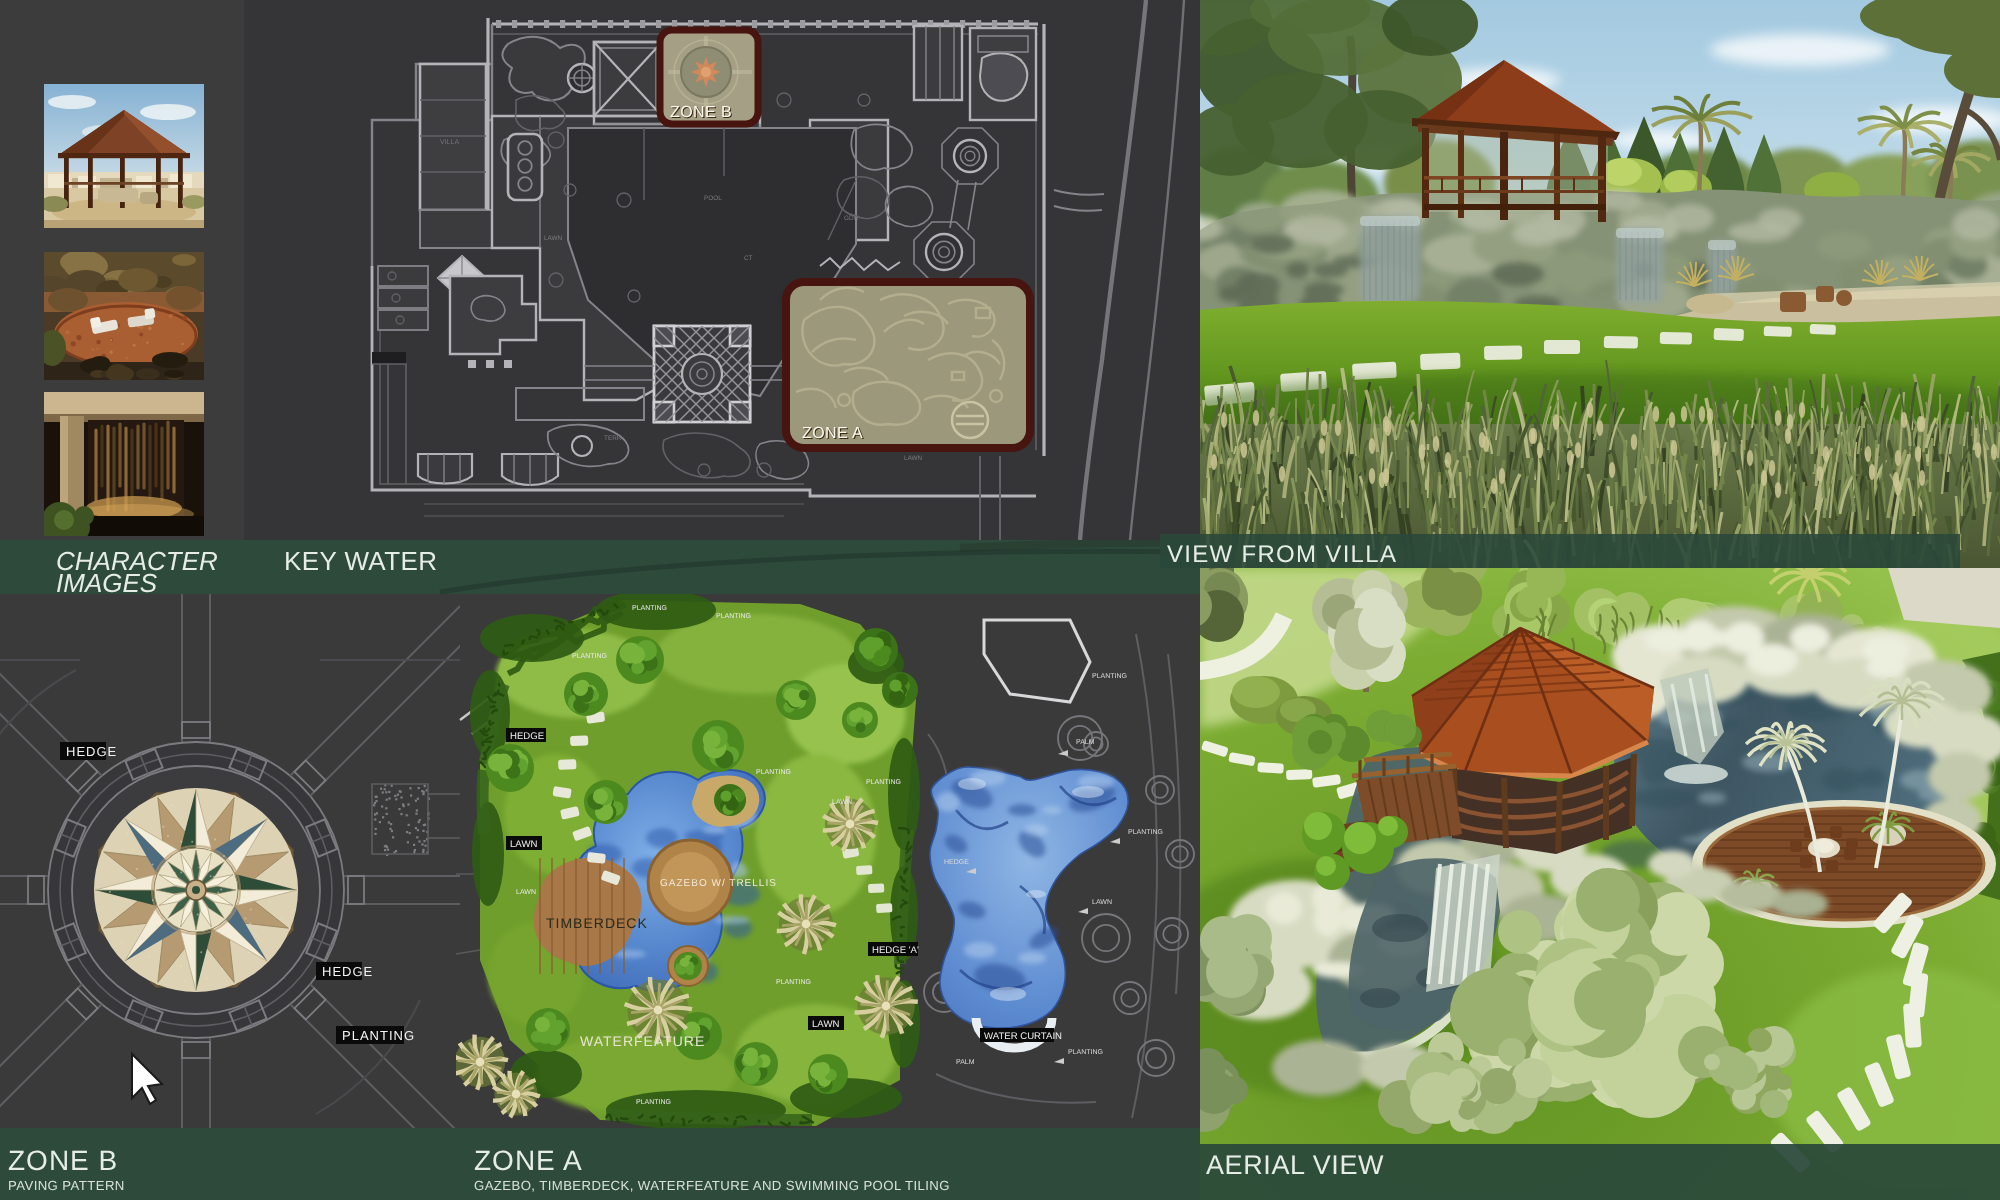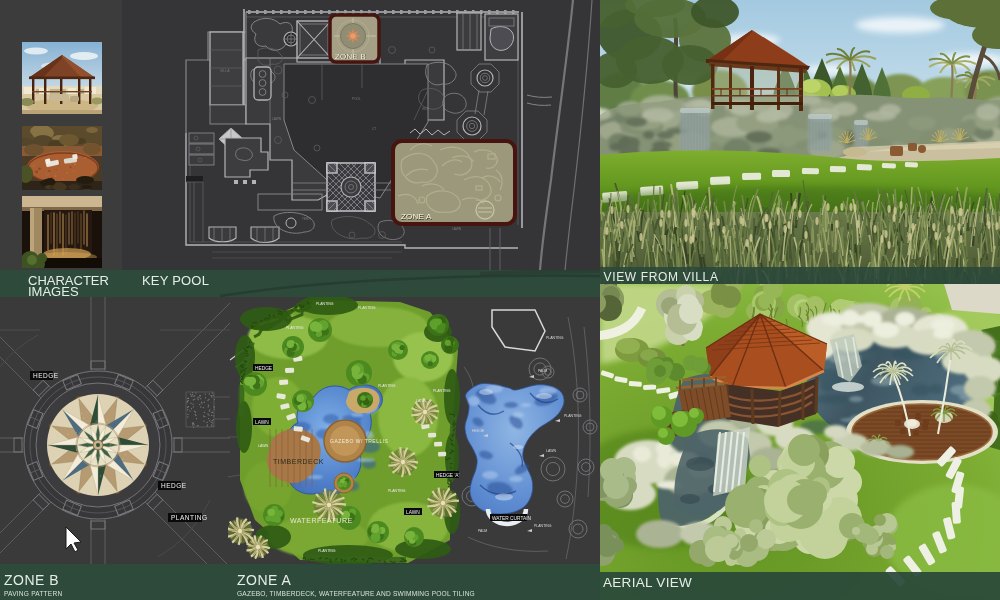--- a/index.html
+++ b/index.html
@@ -401,22 +401,22 @@
           <path d="M356 208 L370 208 M356 212 L370 212" stroke="#c8c3a2" stroke-width="1.2"></path>
           <text x="279.6" y="219.5" font-family="Liberation Sans,sans-serif" font-size="8" fill="#3a2a14" letter-spacing="0.2">ZONE A</text>
           <text x="279" y="219" font-family="Liberation Sans,sans-serif" font-size="8" fill="#fbf8ec" letter-spacing="0.2">ZONE A</text>
         </g>
       </svg></div>
   <div class="abs bar" style="left:0;top:270px;width:600px;height:27px;">
     <svg class="abs" style="left:0;top:0" width="600" height="27">
         <path d="M220 26 C320 10 470 4 600 6" stroke="#20302a" stroke-width="2.5" fill="none" opacity="0.5"></path>
         <path d="M480 4 C520 2 560 1 600 1" stroke="#233129" stroke-width="4" fill="none" opacity="0.4"></path>
       </svg>
-    <div class="abs t1" style="left:28px;top:5px;">CHARACTER<br>IMAGES</div>
-    <div class="abs t1" style="left:142px;top:5px;font-size:13px;letter-spacing:0.2px;">KEY POOL</div>
+    <div class="abs t1" style="left:28px;top:5px;font-style:italic;">CHARACTER<br>IMAGES</div>
+    <div class="abs t1" style="left:142px;top:5px;font-size:13px;letter-spacing:0.2px;">KEY WATER</div>
   </div>
   <div class="abs" style="left:0;top:297px;width:600px;height:267px;background:#3a3a3b;overflow:hidden;">
     <div class="abs" style="left:0;top:0;"><svg width="230" height="267" viewBox="0 0 230 267">
           <circle cx="98" cy="148" r="74" fill="#37373a" stroke="#7c7c80" stroke-width="0.9"></circle>
           <circle cx="98" cy="148" r="68" fill="none" stroke="#5e5e62" stroke-width="0.8"></circle>
           <circle cx="98" cy="148" r="62" fill="#3c3c3f" stroke="#7c7c80" stroke-width="0.9"></circle>
           <g transform="rotate(22.5 160.8 174.0)">
             <rect x="155.8" y="166.0" width="10" height="16" fill="none" stroke="#7c7c80" stroke-width="1"></rect>
             <line x1="155.8" y1="174.0" x2="165.8" y2="174.0" stroke="#5e5e62" stroke-width="0.8"></line>
           </g>
@@ -2457,21 +2457,21 @@
         <ellipse cx="111" cy="226" rx="1.6" ry="4" fill="#cdc794" opacity="0.85"></ellipse>
         <ellipse cx="189" cy="225" rx="1.6" ry="4" fill="#cdc794" opacity="0.85"></ellipse>
         <ellipse cx="200" cy="214" rx="1.6" ry="4" fill="#cdc794" opacity="0.85"></ellipse>
         <ellipse cx="141" cy="220" rx="1.6" ry="4" fill="#cdc794" opacity="0.85"></ellipse>
         <ellipse cx="28" cy="209" rx="1.6" ry="4" fill="#cdc794" opacity="0.85"></ellipse>
         <ellipse cx="294" cy="218" rx="1.6" ry="4" fill="#cdc794" opacity="0.85"></ellipse>
         <ellipse cx="282" cy="239" rx="1.6" ry="4" fill="#cdc794" opacity="0.85"></ellipse>
         <ellipse cx="258" cy="224" rx="1.6" ry="4" fill="#cdc794" opacity="0.85"></ellipse>
         <ellipse cx="334" cy="227" rx="1.6" ry="4" fill="#cdc794" opacity="0.85"></ellipse>
       </svg></div>
-  <div class="abs" style="left:600px;top:267px;width:400px;height:17px;background:rgba(42,72,58,0.88);">
+  <div class="abs" style="left:580px;top:267px;width:400px;height:17px;background:rgba(42,72,58,0.88);">
     <div class="abs t1" style="left:3.5px;top:4.5px;font-size:12px;letter-spacing:0.65px;">VIEW FROM VILLA</div>
   </div>
   <div class="abs" style="left:600px;top:284px;width:400px;height:316px;overflow:hidden;"><svg width="400" height="316" viewBox="0 0 400 316">
         <defs>
 <radialGradient id="alawn" cx="0.35" cy="0.75" r="1.1">
  <stop offset="0" stop-color="#639322"></stop>
             <stop offset="0.55" stop-color="#7cac32"></stop>
             <stop offset="1" stop-color="#a5cf5f"></stop>
 </radialGradient>
 <linearGradient id="apool" x1="0" y1="0" x2="1" y2="0.35">

